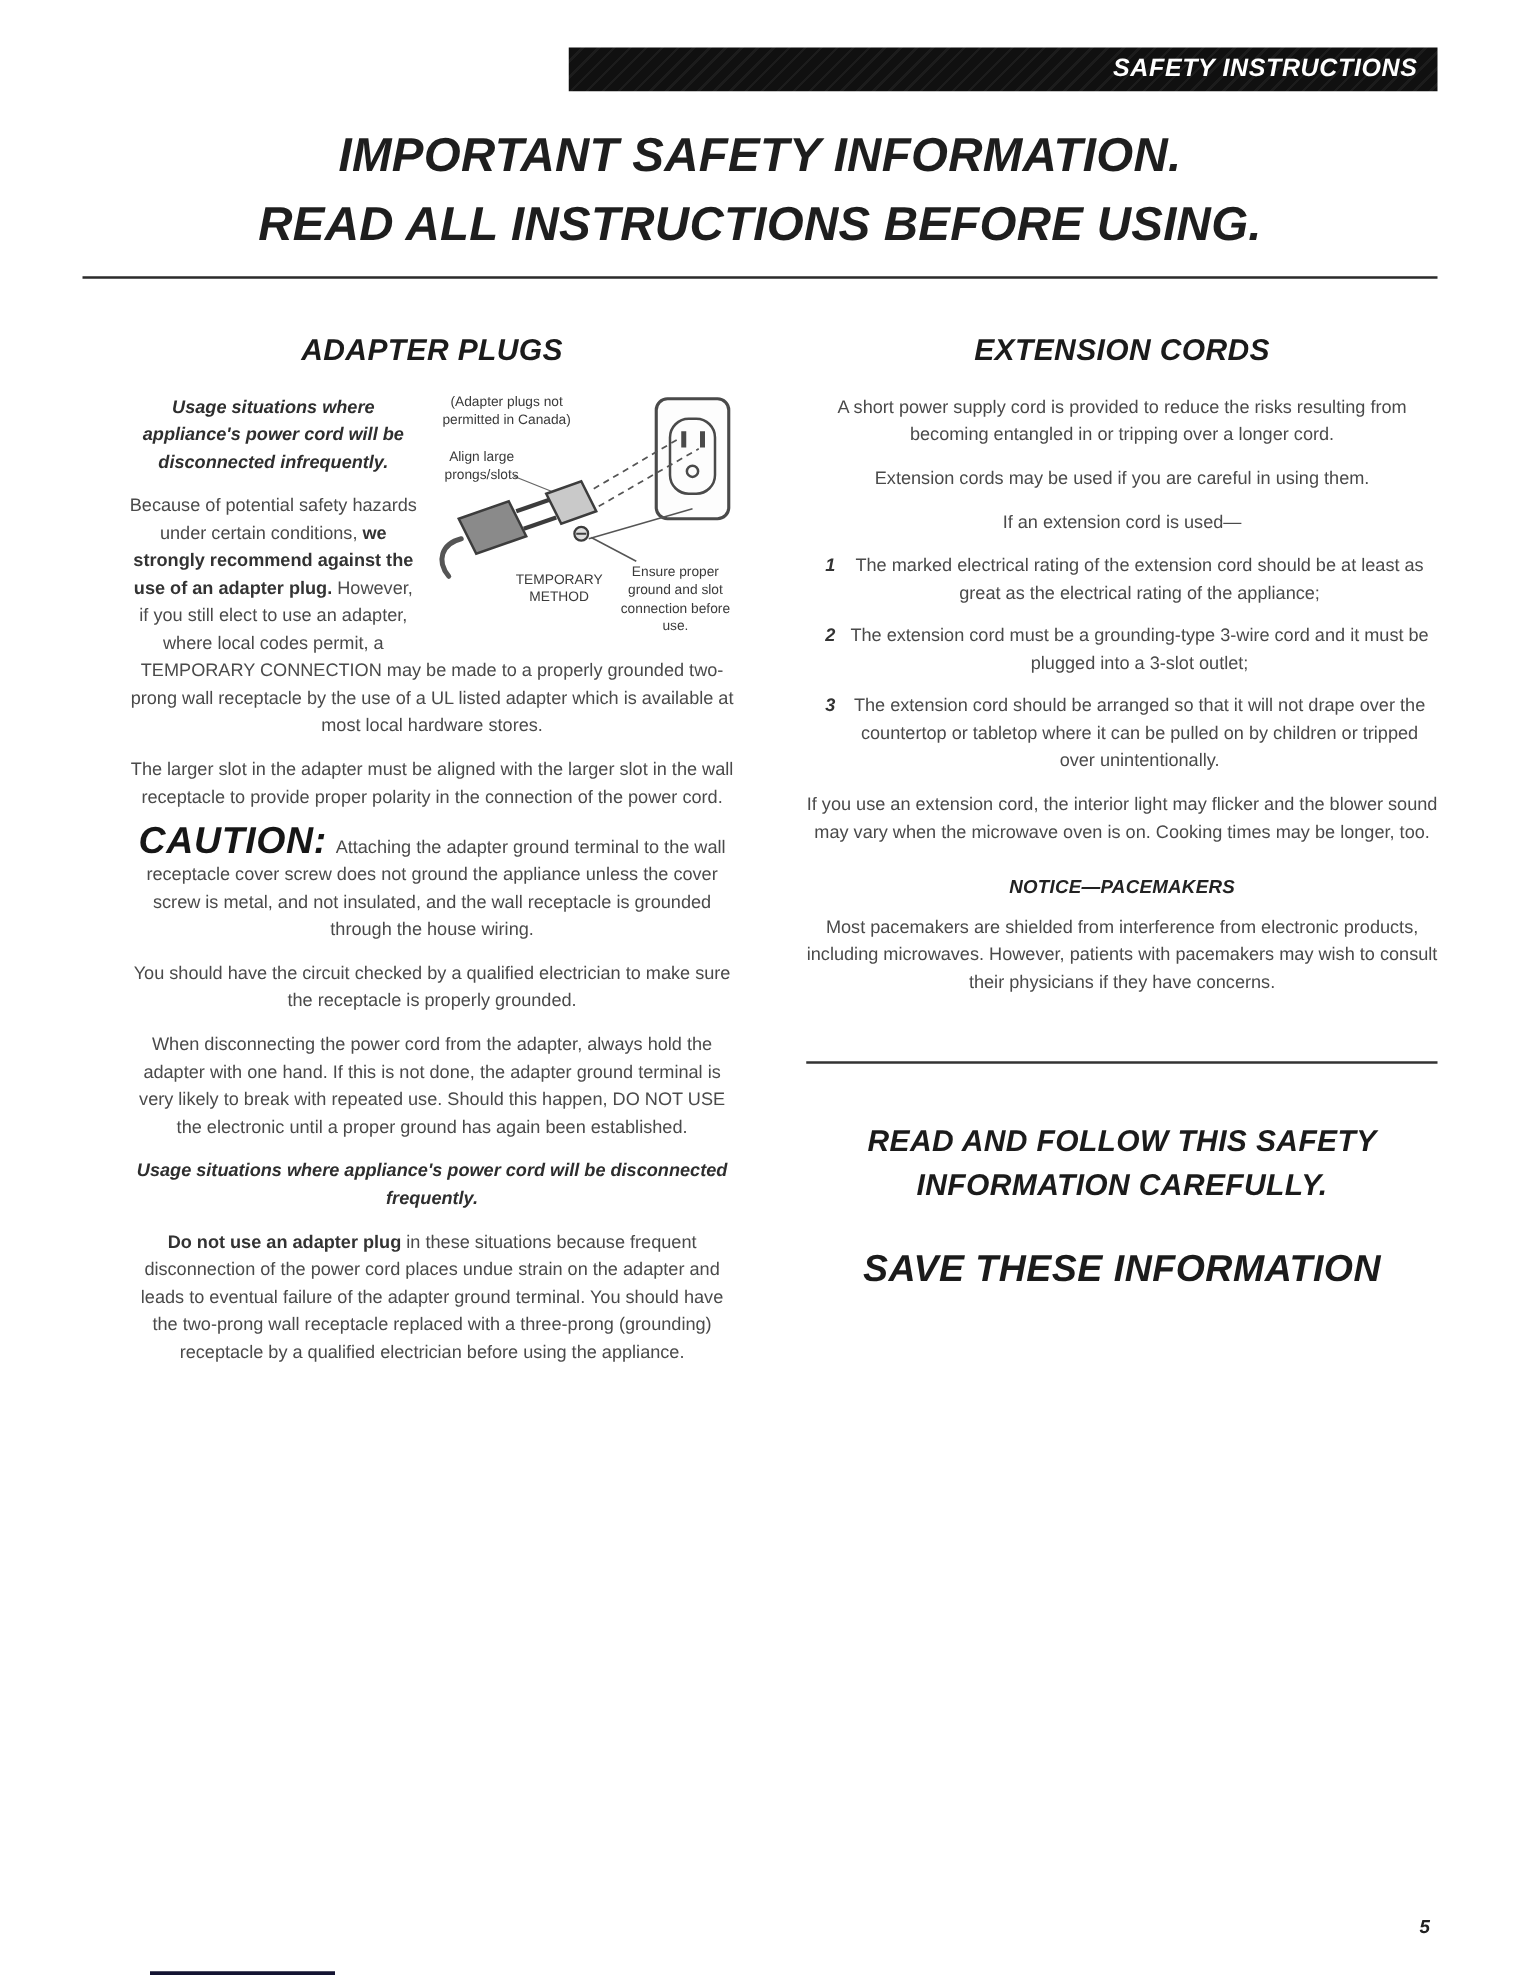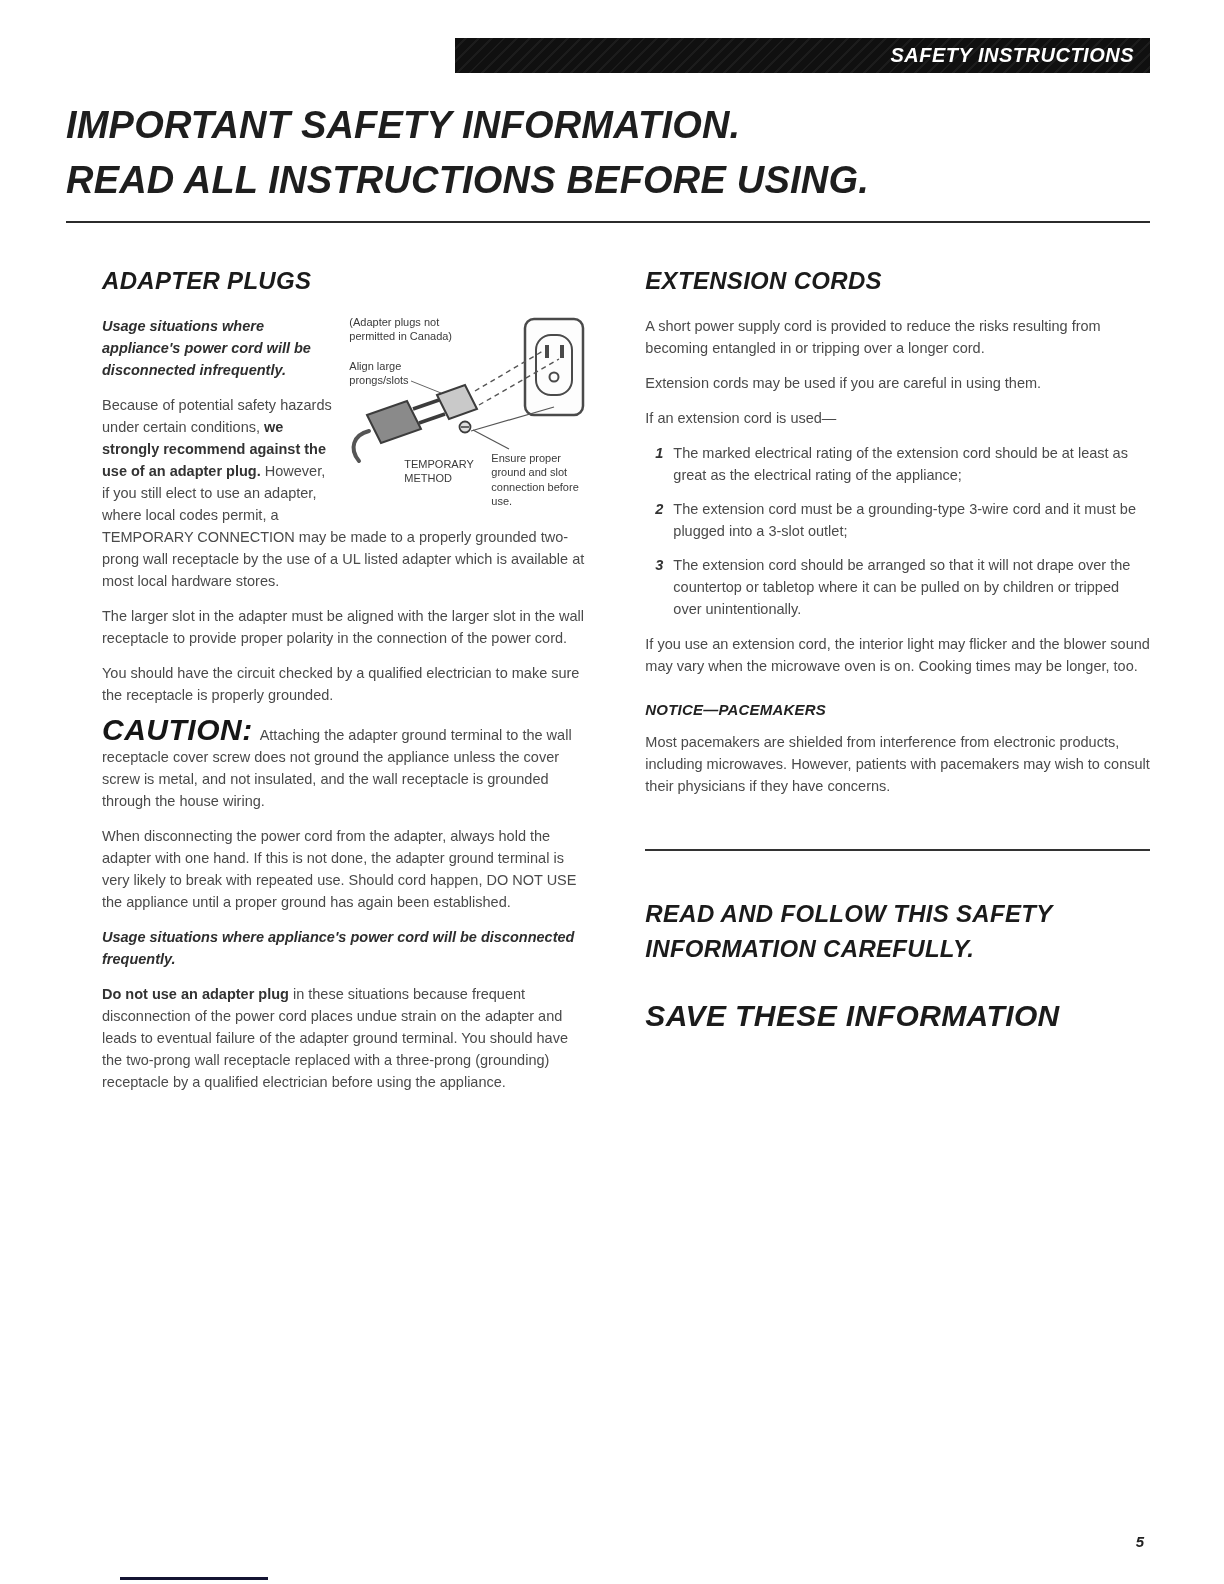--- a/index.html
+++ b/index.html
@@ -1,20 +1,21 @@
 <!DOCTYPE html>
 <html><head>
 <meta charset="utf-8">
 <style>
   * { margin:0; padding:0; box-sizing:border-box; }
   html,body { background:#e8e8e8; }
   .page {
     width:1224px; height:1584px; position:relative; background:#ffffff;
     font-family:"Liberation Sans", sans-serif; color:#4a4a4a; overflow:hidden;
     margin:0 auto;
+    text-align:center;
   }
   .banner {
     position:absolute; top:38px; right:74px; width:695px; height:35px;
     background:repeating-linear-gradient(135deg,#101010 0 7px,#1c1c1c 7px 9px);
     display:flex; align-items:center; justify-content:flex-end; padding-right:16px;
   }
   .banner-text {
     color:#ffffff; font-style:italic; font-weight:bold; font-size:20px; letter-spacing:0.5px;
   }
   .content { position:absolute; left:66px; top:98px; width:1084px; }
@@ -131,25 +132,25 @@
           <div class="fig-cap cap-method">TEMPORARY METHOD</div>
           <div class="fig-cap cap-ground">Ensure proper ground and slot connection before use.</div>
         </div>
 
         <p class="body lead">Usage situations where appliance's power cord will be disconnected infrequently.</p>
 
         <p class="body"><span>Because of potential safety hazards under certain conditions, </span><span class="b">we strongly recommend against the use of an adapter plug.</span><span> However, if you still elect to use an adapter, where local codes permit, a TEMPORARY CONNECTION may be made to a properly grounded two-prong wall receptacle by the use of a UL listed adapter which is available at most local hardware stores.</span></p>
 
         <p class="body">The larger slot in the adapter must be aligned with the larger slot in the wall receptacle to provide proper polarity in the connection of the power cord.</p>
 
+        <p class="body"><span class="caution-label">CAUTION:</span><span>Attaching the adapter ground terminal to the wall receptacle cover screw does not ground the appliance unless the cover screw is metal, and not insulated, and the wall receptacle is grounded through the house wiring.</span></p>
+
         <p class="body">You should have the circuit checked by a qualified electrician to make sure the receptacle is properly grounded.</p>
 
-        <p class="body"><span class="caution-label">CAUTION:</span><span>Attaching the adapter ground terminal to the wall receptacle cover screw does not ground the appliance unless the cover screw is metal, and not insulated, and the wall receptacle is grounded through the house wiring.</span></p>
-
-        <p class="body">When disconnecting the power cord from the adapter, always hold the adapter with one hand. If this is not done, the adapter ground terminal is very likely to break with repeated use. Should cord happen, DO NOT USE the appliance until a proper ground has again been established.</p>
+        <p class="body">When disconnecting the power cord from the adapter, always hold the adapter with one hand. If this is not done, the adapter ground terminal is very likely to break with repeated use. Should this happen, DO NOT USE the electronic until a proper ground has again been established.</p>
 
         <p class="body lead">Usage situations where appliance's power cord will be disconnected frequently.</p>
 
         <p class="body"><span class="b">Do not use an adapter plug</span><span> in these situations because frequent disconnection of the power cord places undue strain on the adapter and leads to eventual failure of the adapter ground terminal. You should have the two-prong wall receptacle replaced with a three-prong (grounding) receptacle by a qualified electrician before using the appliance.</span></p>
 
         <div class="clear"></div>
       </div>
 
       <div class="col-gap"></div>
 

